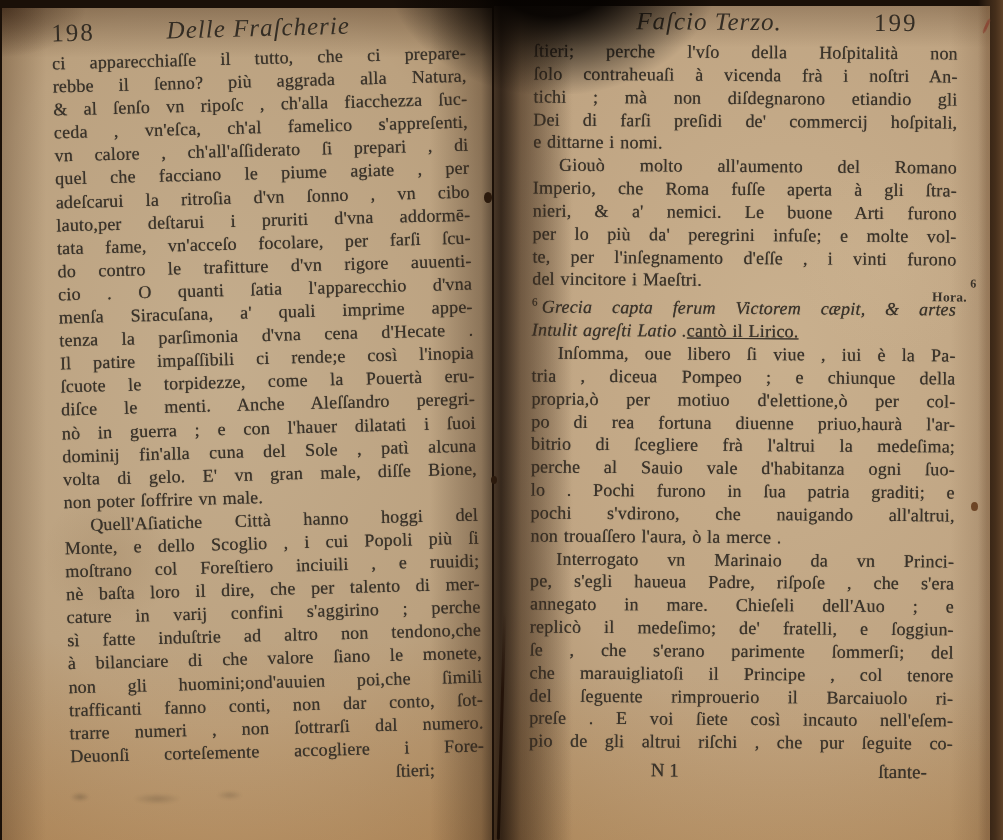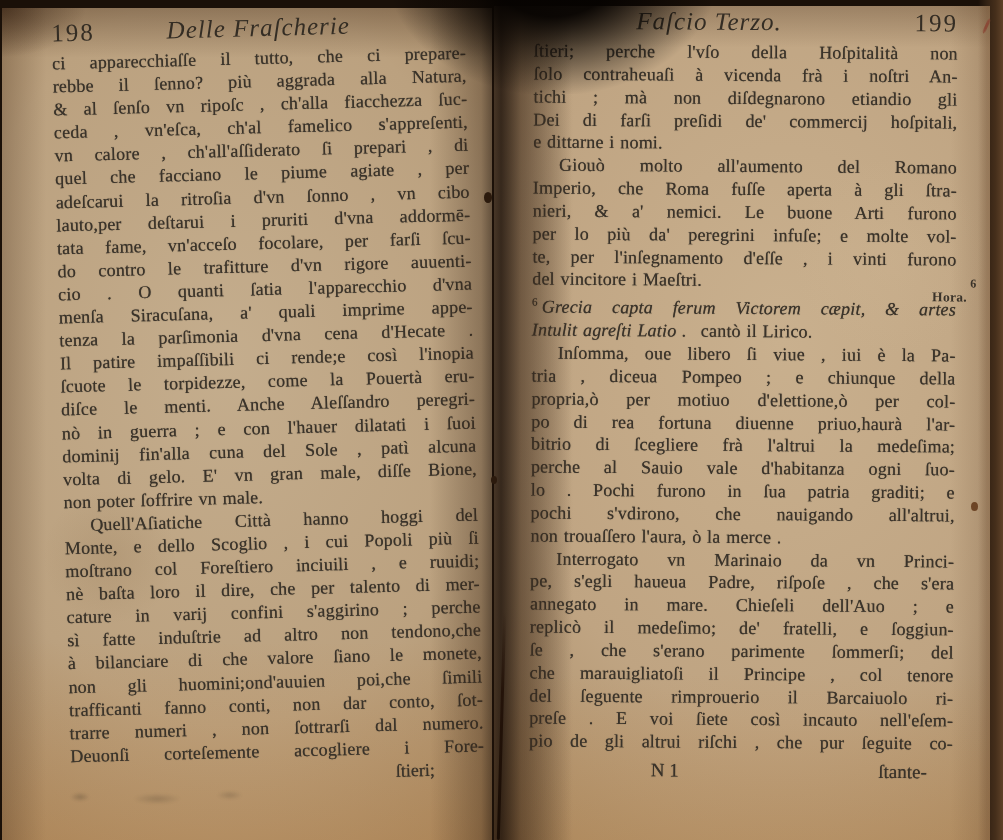--- a/index.html
+++ b/index.html
@@ -82,33 +82,33 @@
   }
   .header-row{display:grid;align-items:baseline;margin-bottom:5px;}
   #content-left .header-row{grid-template-columns:66px 1fr 66px;}
   #content-right .header-row{grid-template-columns:70px 1fr 84px;}
   .running-header{
     grid-column:2;text-align:center;font-style:italic;
     font-size:25px;color:#342d24;letter-spacing:1px;
   }
   #content-right .running-header{position:relative;left:-30px;}
   .pageno{font-size:25px;color:#342d24;letter-spacing:2px;}
-  .pageno.right{grid-column:3;text-align:right;}
+  .pageno.right{grid-column:3;}
 
   .lines{position:relative;}
   .line{
     font-size:18px;line-height:23.1px;
     text-align:justify;text-align-last:justify;
     word-spacing:1px;letter-spacing:0.2px;white-space:nowrap;
   }
   #content-right .line{line-height:22.85px;}
   .line.end{text-align-last:left;white-space:normal;}
   .line.indent{text-indent:26px;}
   .line .it{font-style:italic;}
-  .line .t2{margin-left:14px;font-style:normal;}
+  .line .t2{font-style:normal;text-decoration:underline;}
   .line .fmark{font-size:11px;vertical-align:7px;margin-right:4px;}
 
   .catchword-row{text-align:right;padding-right:50px;font-size:18px;margin-top:1px;}
   .sig-row{display:flex;align-items:baseline;font-size:19px;margin-top:6px;padding-left:122px;}
   .sig-row .spacer{flex:1;}
   .sig-row .catchword{padding-right:26px;}
 
   .margin-note{
     position:absolute;right:-28px;top:268px;width:52px;
     font-size:13.5px;line-height:13px;color:#3a332a;text-align:left;

